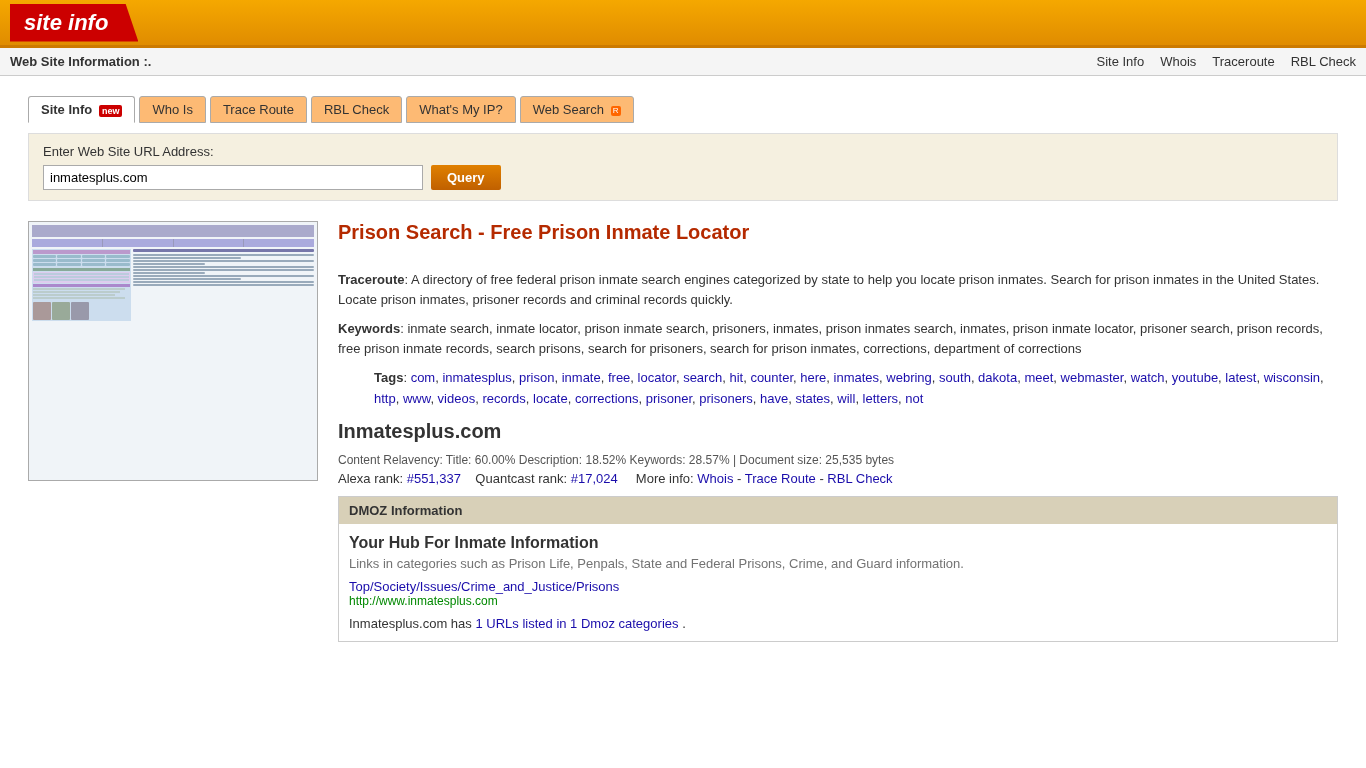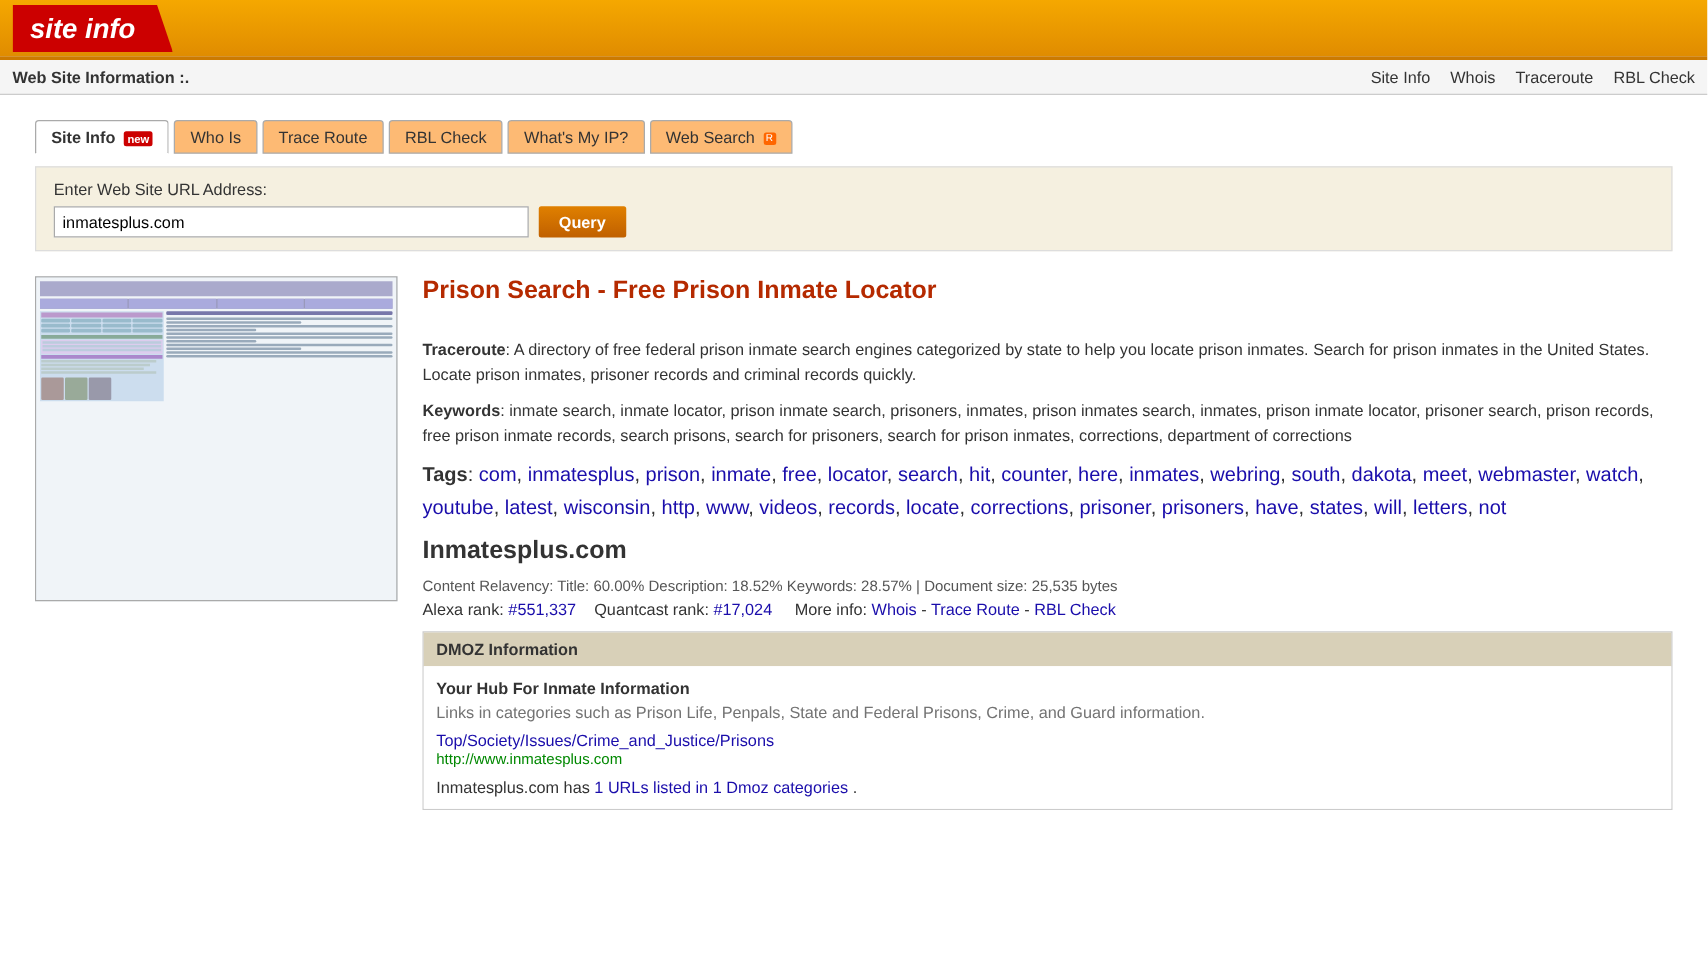--- a/index.html
+++ b/index.html
@@ -170,22 +170,23 @@
     .detail-block {
       margin-bottom: 10px;
       line-height: 1.5;
       font-size: 13px;
     }
     .detail-label {
       font-weight: bold;
     }
     .tags-line {
       margin-bottom: 10px;
-      font-size: 16px;
+      font-size: 13px;
       line-height: 1.6;
+      margin-left: 36px;
     }
     .tag-link {
       color: #1a0dab;
       text-decoration: none;
     }
 
     #site-name-heading {
       font-size: 20px;
       font-weight: bold;
       color: #333;
@@ -217,21 +218,21 @@
       font-weight: bold;
       font-size: 13px;
       color: #333;
     }
     #dmoz-content {
       padding: 10px;
       background: #fff;
     }
     #dmoz-hub-title {
       font-weight: bold;
-      font-size: 13px;
+      font-size: 16px;
       margin-bottom: 4px;
     }
     #dmoz-description {
       font-size: 13px;
       margin-bottom: 8px;
       color: #737373;
     }
     #dmoz-link {
       color: #1a0dab;
       text-decoration: none;

